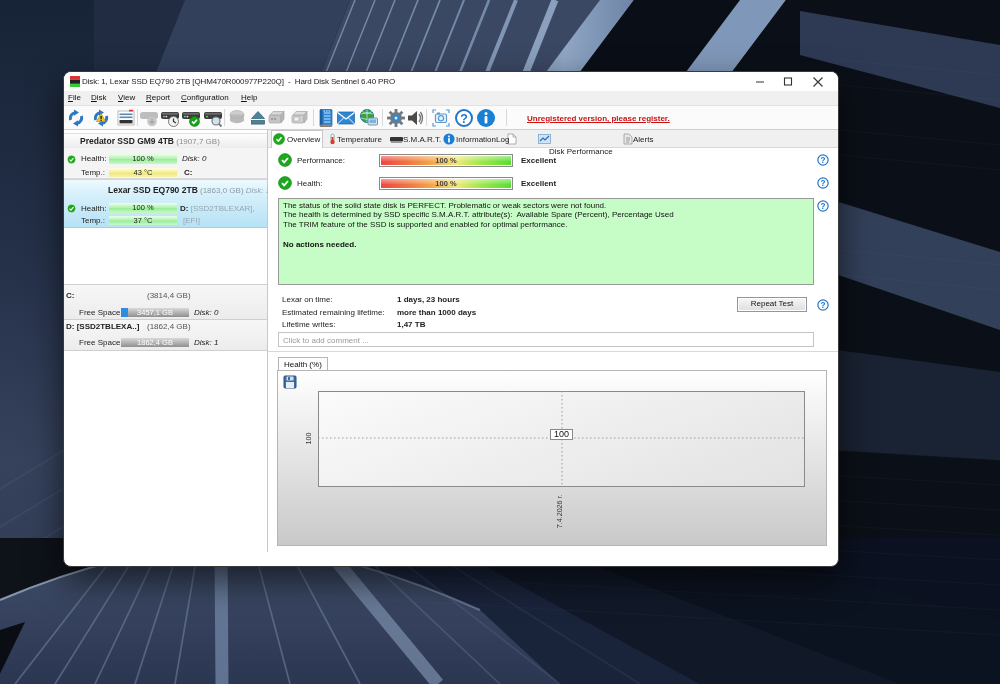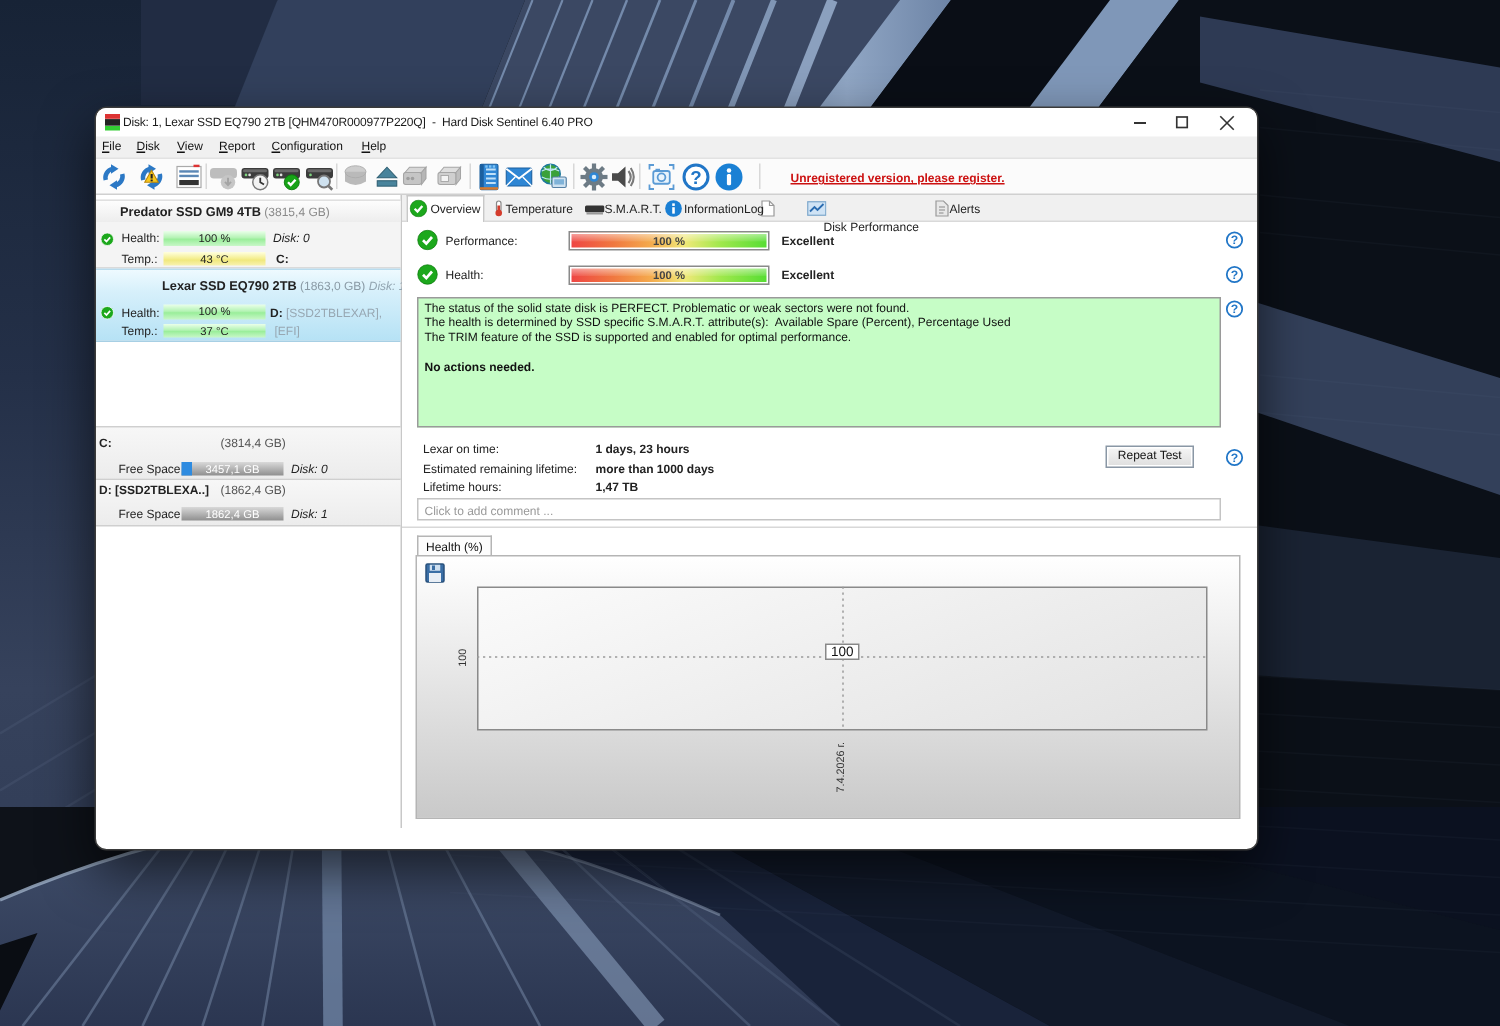--- a/index.html
+++ b/index.html
@@ -22,21 +22,21 @@
 .ital{font-style:italic;color:#9a9a9a;}
 .hbar{position:absolute;background:linear-gradient(#eaffea 0%,#b4f3b4 45%,#9aee9a 55%,#c8f7c8 100%);font-size:7.5px;text-align:center;color:#222;}
 .ybar{position:absolute;background:linear-gradient(#ffffe0 0%,#f4ee8e 50%,#f0e87e 60%,#f8f2b0 100%);font-size:7.5px;text-align:center;color:#222;}
 .gbar{position:absolute;background:linear-gradient(#d9d9d9,#8f8f8f);font-size:7.5px;font-weight:normal;text-align:center;color:#fff;}
 .perfbar{position:absolute;width:134px;height:13px;border:1px solid #8a8a8a;box-shadow:inset 0 0 0 1px #fff;background:linear-gradient(to right,#ee4444 0%,#f07840 22%,#f4a84c 40%,#f0e878 58%,#a0e84c 76%,#55dd33 100%);box-sizing:border-box;}
 .perfbar .shine{position:absolute;left:0;top:0;width:100%;height:50%;background:linear-gradient(rgba(255,255,255,.55),rgba(255,255,255,.08));}
 .perfbar .lbl{position:absolute;width:100%;top:0;font-size:7.5px;font-weight:bold;text-align:center;color:#444;line-height:12px;}
 .qm{position:absolute;width:12px;height:12px;}
 .greenbox{position:absolute;left:214px;top:126px;width:536px;height:87px;background:#c6fdc6;border:1px solid #9a9a9a;box-sizing:border-box;font-size:8px;line-height:9.95px;color:#111;padding:1.5px 0 0 4px;}
 .combo{position:absolute;left:214px;top:260px;width:536px;height:15px;border:1px solid #c4c4c4;background:#fff;box-sizing:border-box;font-size:8px;color:#999;padding:2.5px 0 0 4px;}
-.btn{position:absolute;left:673px;top:225px;width:59px;height:15px;border:1px solid #8a97a5;box-shadow:inset 0 0 0 1px #fff;background:linear-gradient(#f6f6f6,#dedede);box-sizing:border-box;font-size:8px;text-align:center;line-height:12px;color:#111;}
+.btn{position:absolute;left:673px;top:225px;width:70px;height:15px;border:1px solid #8a97a5;box-shadow:inset 0 0 0 1px #fff;background:linear-gradient(#f6f6f6,#dedede);box-sizing:border-box;font-size:8px;text-align:center;line-height:12px;color:#111;}
 .chartpanel{position:absolute;left:213px;top:298px;width:550px;height:176px;border:1px solid #b5b5b5;background:linear-gradient(#ffffff,#c9c9c9);box-sizing:border-box;}
 .charttab{position:absolute;left:214px;top:285px;height:13px;background:#fdfdfd;border:1px solid #b5b5b5;border-bottom:none;font-size:8px;padding:2px 5px 0 5px;color:#111;box-sizing:border-box;}
 .plot{position:absolute;left:40px;top:20px;width:487px;height:96px;border:1px solid #8a8a8a;background:linear-gradient(160deg,#fbfbfb,#e2e2e2);box-sizing:border-box;}
 .vtxt{position:absolute;font-size:7.2px;color:#333;transform:rotate(-90deg);transform-origin:center;white-space:nowrap;}
 .row-lbl{position:absolute;font-size:8px;line-height:9px;color:#222;white-space:nowrap;}
 .bold{font-weight:bold;}
 </style></head>
 <body>
 <svg id="wall" width="1000" height="684" viewBox="0 0 1000 684">
 <defs>
@@ -316,21 +316,21 @@
     <div class="tsep" style="left:442px;"></div>
   </div>
   <div class="unreg">Unregistered version, please register.</div>
 
   <div class="abs sidebar"></div>
   <div id="sidebar-content">
 
     <div class="abs" style="left:0;top:61px;width:203px;height:46px;background:#f4f4f4;border-top:1px solid #e0e0e0;border-bottom:1px solid #dadada;box-sizing:border-box;">
       <div style="position:absolute;left:0;top:0;width:100%;height:14px;background:linear-gradient(#fdfdfd,#ededed);"></div>
     </div>
-    <div class="row-lbl" style="left:16px;top:64.5px;"><span class="bold" style="font-size:8.5px;">Predator SSD GM9 4TB</span> <span style="color:#8a8a8a;">(3815,4 GB)</span></div>
+    <div class="row-lbl" style="left:16px;top:64.5px;"><span class="bold" style="font-size:8.5px;">Predator SSD GM9 4TB</span> <span style="color:#8a8a8a;">(1907,7 GB)</span></div>
     <svg class="abs grn" style="left:3px;top:82.5px;width:9px;height:9px;" viewBox="0 0 14 14">
         <circle cx="7" cy="7" r="6.5" fill="#1ca81c" stroke="#fff" stroke-width="0.8"></circle>
         <path d="M4 7.2 L6.2 9.4 L10 5" stroke="#fff" stroke-width="1.8" fill="none"></path>
       </svg>
     <div class="row-lbl" style="left:17px;top:82px;">Health:</div>
     <div class="hbar" style="left:45px;top:82px;width:68px;height:10px;line-height:10px;">100 %</div>
     <div class="row-lbl ital" style="left:118px;top:82px;">Disk: 0</div>
     <div class="row-lbl" style="left:17px;top:95.5px;">Temp.:</div>
     <div class="ybar" style="left:45px;top:96px;width:68px;height:9px;line-height:9px;">43 °C</div>
     <div class="row-lbl bold" style="left:120px;top:95.5px;">C:</div>
@@ -439,21 +439,21 @@
     <div class="greenbox">The status of the solid state disk is PERFECT. Problematic or weak sectors were not found.<br>The health is determined by SSD specific S.M.A.R.T. attribute(s):&nbsp; Available Spare (Percent), Percentage Used<br>The TRIM feature of the SSD is supported and enabled for optimal performance.<br><br><span class="bold">No actions needed.</span></div>
     <svg class="qm" style="left:753px;top:128px;" viewBox="0 0 14 14">
         <circle cx="7" cy="7" r="6" fill="#fff" stroke="#2176c7" stroke-width="1.4"></circle>
         <text x="7" y="10.2" font-size="9.5" font-weight="bold" fill="#2176c7" text-anchor="middle" font-family="Liberation Sans">?</text>
       </svg>
 
     <div class="row-lbl" style="left:218px;top:223px;">Lexar on time:</div>
     <div class="row-lbl bold" style="left:333px;top:223px;">1 days, 23 hours</div>
     <div class="row-lbl" style="left:218px;top:235.5px;">Estimated remaining lifetime:</div>
     <div class="row-lbl bold" style="left:333px;top:235.5px;">more than 1000 days</div>
-    <div class="row-lbl" style="left:218px;top:248px;">Lifetime hours:</div>
+    <div class="row-lbl" style="left:218px;top:248px;">Lifetime writes:</div>
     <div class="row-lbl bold" style="left:333px;top:248px;">1,47 TB</div>
     <div class="btn">Repeat Test</div>
     <svg class="qm" style="left:753px;top:227px;" viewBox="0 0 14 14">
         <circle cx="7" cy="7" r="6" fill="#fff" stroke="#2176c7" stroke-width="1.4"></circle>
         <text x="7" y="10.2" font-size="9.5" font-weight="bold" fill="#2176c7" text-anchor="middle" font-family="Liberation Sans">?</text>
       </svg>
 
     <div class="combo">Click to add comment ...</div>
 
     <div class="abs" style="left:204px;top:279px;width:570px;height:1px;background:#d8d8d8;"></div>

